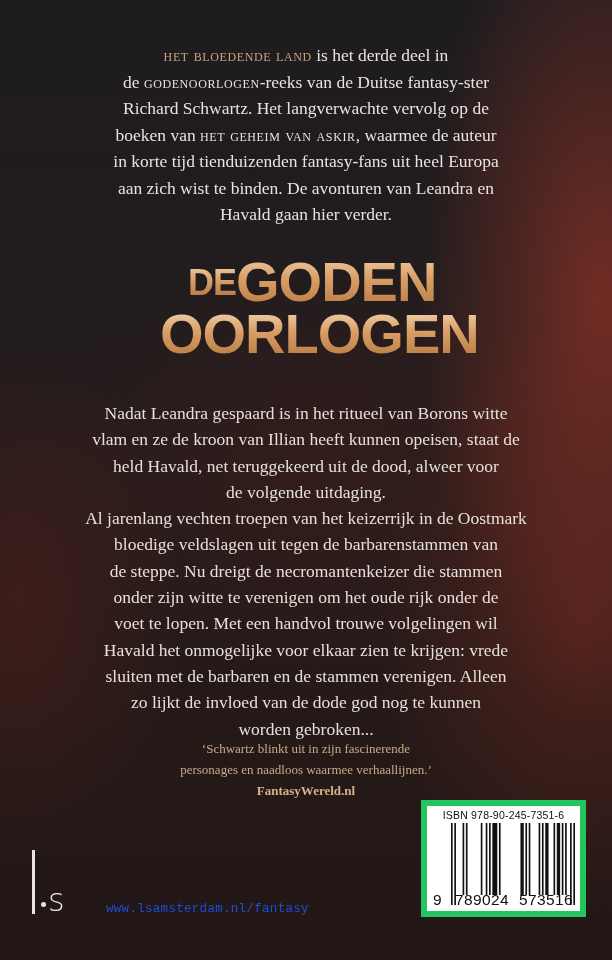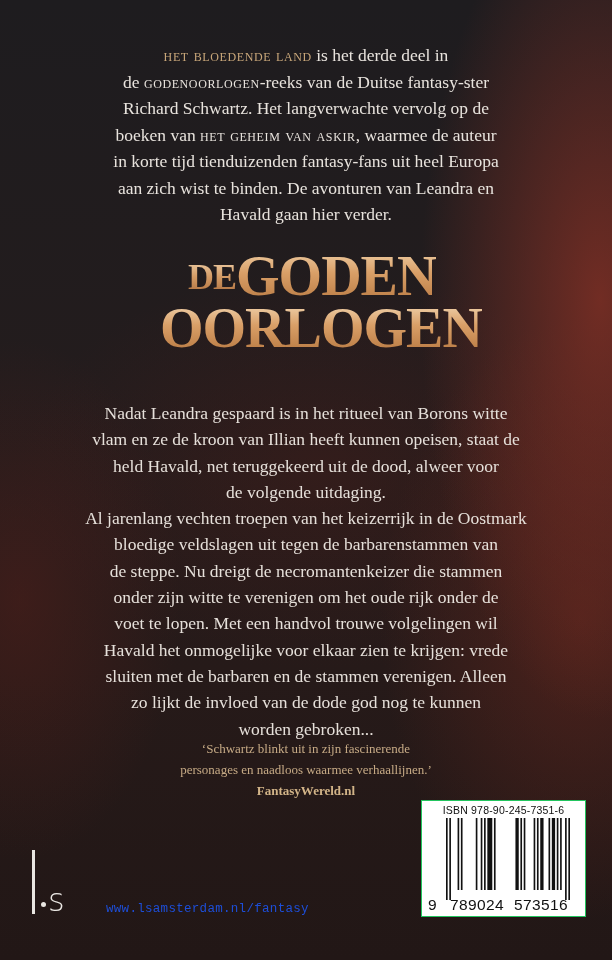--- a/index.html
+++ b/index.html
@@ -30,23 +30,23 @@
     .blurb .line { display: block; white-space: nowrap; }
     .sc {
       font-variant: small-caps;
       letter-spacing: 0.6px;
       text-transform: lowercase;
     }
     .gold { color: #c9a77a; }
 
     .logo {
       position: absolute;
-      left: 160px; top: 248px;
+      left: 160px; top: 254px;
       width: 300px; height: 120px;
-      font-family: Liberation Serif, serif;
+      font-family: Liberation Sans, sans-serif;
       font-weight: bold;
       color: #d59e6a;
     }
     .logo .row1 {
       position: absolute; left: 28px; top: 0;
       white-space: nowrap;
       line-height: 1;
     }
     .logo .de {
       font-size: 36px;
@@ -93,21 +93,21 @@
       font-family: "Liberation Serif", "DejaVu Serif", serif;
     }
     .quote .line { display: block; white-space: nowrap; }
     .quote .source { font-weight: bold; color: #d2b488; }
 
     .barcode {
       position: absolute;
       left: 421px; top: 800px;
       width: 165px; height: 117px;
       background: #ffffff;
-      border: 1px solid #22c55e;
+      border: 6px solid #22c55e;
     }
     .barcode .isbn {
       position: absolute; top: 3px; left: 0; right: 0;
       text-align: center;
       font-family: "Liberation Sans", "DejaVu Sans", sans-serif;
       font-size: 10.5px;
       color: #111;
       letter-spacing: 0.2px;
     }
     .barcode .bars {

